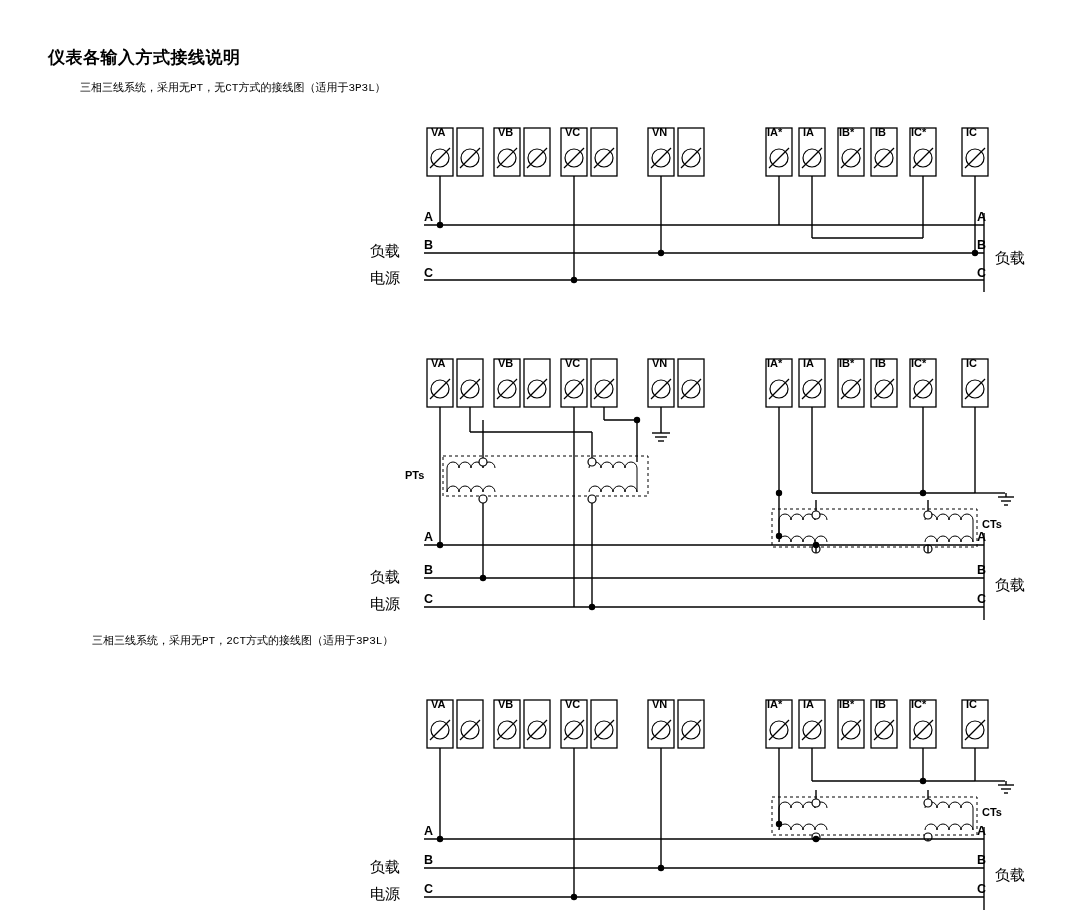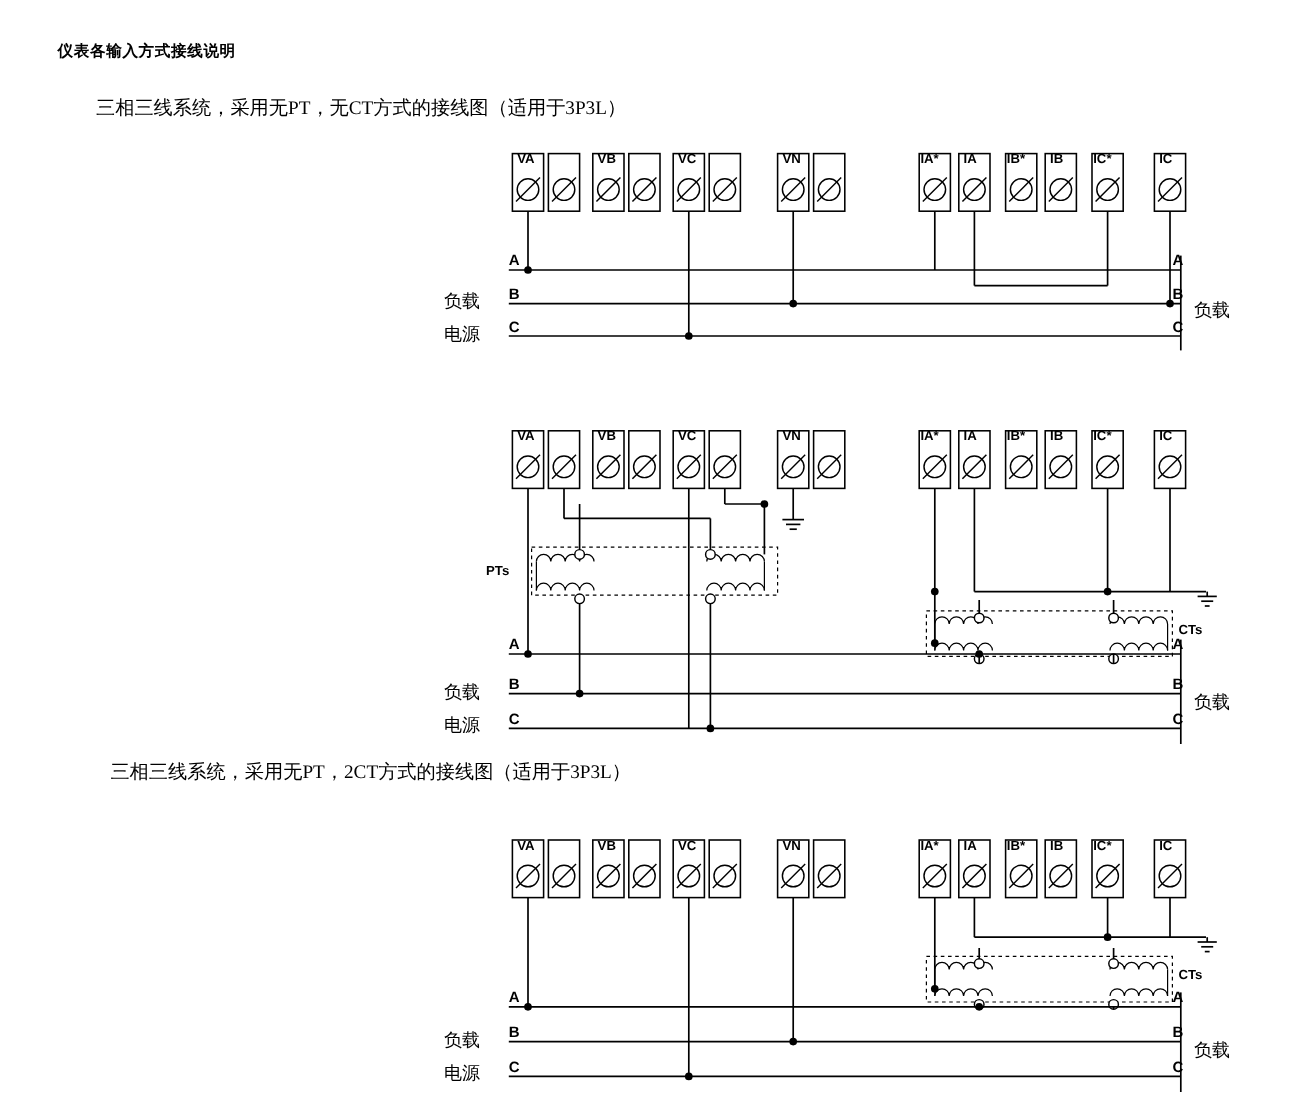--- a/index.html
+++ b/index.html
@@ -4,26 +4,26 @@
 <style>
   html,body{margin:0;padding:0;}
   body{
     width:1080px;height:921px;background:#ffffff;
     font-family:"Liberation Serif", serif;color:#000;
     position:relative;overflow:hidden;
   }
   .page{position:relative;width:1080px;height:921px;}
 
   .h-title{
-    position:absolute;left:48px;top:34px;
+    position:absolute;left:48px;top:46px;
     font-family:"Liberation Sans", sans-serif;
-    font-weight:bold;font-size:13px;letter-spacing:0.5px;
+    font-weight:bold;font-size:17px;letter-spacing:0.5px;
   }
   .sub{
-    position:absolute;font-size:16px;font-family:Liberation Serif, serif;
+    position:absolute;font-size:11px;font-family:Liberation Mono, monospace;
     white-space:nowrap;
   }
   .sub-1{left:80px;top:80px;}
   .sub-2{left:80px;top:312px;}
   .sub-3{left:92px;top:633px;}
 
   svg{position:absolute;left:0;top:0;overflow:visible;}
   .ln{stroke:#000;stroke-width:1.4;fill:none;}
   .ln-thin{stroke:#000;stroke-width:1;fill:none;}
   .ln-dash{stroke:#000;stroke-width:1;fill:none;stroke-dasharray:3 3;}

